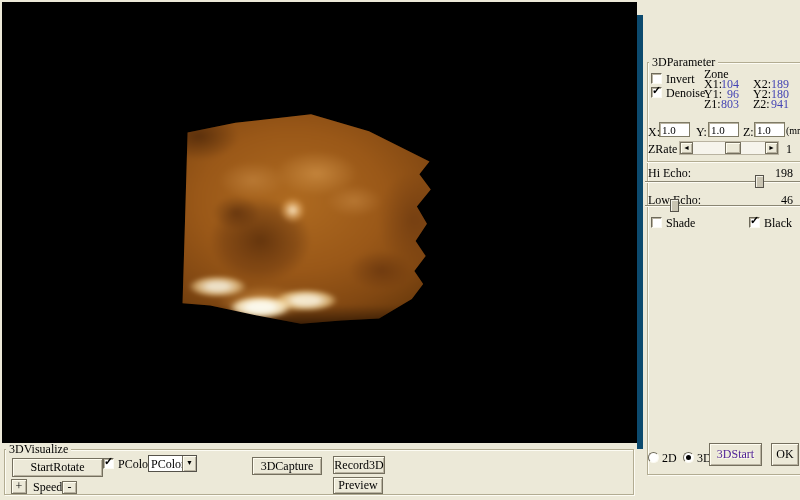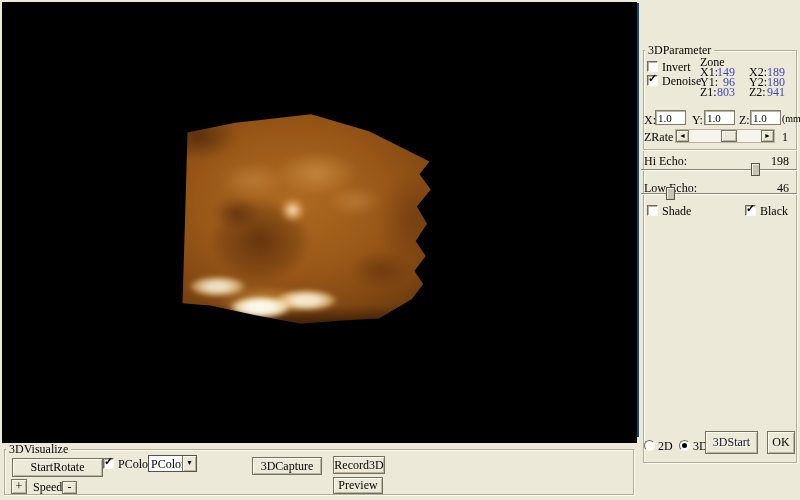--- a/index.html
+++ b/index.html
@@ -28,34 +28,34 @@
       radial-gradient(ellipse 35px 20px at 68% 42%, rgba(215,155,85,.4), transparent 80%),
       radial-gradient(ellipse 60px 50px at 33% 59%, rgba(70,32,6,.65), rgba(90,45,12,.35) 60%, transparent 85%),
       radial-gradient(ellipse 28px 20px at 24% 47%, rgba(75,35,8,.6), transparent 85%),
       radial-gradient(ellipse 45px 60px at 90% 50%, rgba(95,48,14,.5), transparent 80%),
       radial-gradient(ellipse 40px 25px at 78% 72%, rgba(85,40,10,.5), transparent 80%),
       radial-gradient(ellipse 50px 30px at 10% 14%, rgba(60,28,6,.6), transparent 80%),
       linear-gradient(to bottom, rgba(0,0,0,0) 87%, rgba(25,10,0,.9) 99%),
       radial-gradient(ellipse 70% 60% at 45% 42%, #ae6a20 0%, #9a5818 50%, #824812 80%, #6a3a0c 100%); }
 
   
-  .right-panel { position:absolute; left:637px; top:3px; width:163px; height:434px;
-    background:#ece9d8; border-left:2px solid #0c4a6e; }
+  .right-panel { position:absolute; left:637px; top:15px; width:163px; height:434px;
+    background:#ece9d8; border-left:6px solid #0c4a6e; }
   .bottom-panel { position:absolute; left:0; top:443px; width:637px; height:57px; background:#ece9d8;padding-left:16px; }
 
   .groupbox { position:absolute; border:1px solid #b2ac92;
     box-shadow:inset 1px 1px 0 #fdfcf4, 1px 1px 0 #fdfcf4; }
   .grouplabel { position:absolute; background:#ece9d8; padding:0 3px; line-height:12px; }
 
   
   .btn { position:absolute; background:#ece9d8; border:1px solid #746f5e;
     box-shadow:inset 1px 1px 0 #fffdf0, inset -1px -1px 0 #b9b3a1;
     display:flex; align-items:center; justify-content:center;
     font-family:inherit; font-size:12px; cursor:default; }
-  .btn.disabled { color:#0f172a; text-shadow:1px 1px 0 #fffdf0; }
+  .btn.disabled { color:#4c1d95; text-shadow:1px 1px 0 #fffdf0; }
   .checkbox { position:absolute; width:11px; height:11px; background:#fff;
     border:1px solid; border-color:#6e6a5a #fbfaf2 #fbfaf2 #6e6a5a;
     box-shadow:inset 1px 1px 0 #b9b3a1; }
   .checkbox .check { position:absolute; left:0px; top:-3px; font-size:11px; font-weight:bold; line-height:11px; }
   .radio { position:absolute; width:11px; height:11px; background:#fff; border-radius:50%;
     border:1px solid; border-color:#6e6a5a #fbfaf2 #fbfaf2 #6e6a5a; }
   .radio .dot { position:absolute; left:2px; top:2px; width:5px; height:5px; border-radius:50%; background:#000; }
   .label { position:absolute; white-space:nowrap; }
   .value-blue { position:absolute; color:#4343b4; text-align:right; }
   .field { position:absolute; height:15px; background:#fff; border:1px solid #7f7b66;
@@ -100,21 +100,21 @@
 
     <div class="checkbox" style="left:8px; top:58px;"></div>
     <div class="label" style="left:23px; top:57px;">Invert</div>
     <div class="checkbox" style="left:8px; top:72px;">
       <span class="check">✓</span>
     </div>
     <div class="label" style="left:23px; top:71px;">Denoise</div>
 
     <div class="label" style="left:61px; top:52px;">Zone</div>
     <div class="label" style="left:61px; top:62px;">X1:</div>
-    <div class="value-blue" style="left:76px; top:62px; width:20px;">149</div>
+    <div class="value-blue" style="left:76px; top:62px; width:20px;">104</div>
     <div class="label" style="left:110px; top:62px;">X2:</div>
     <div class="value-blue" style="left:126px; top:62px; width:20px;">189</div>
     <div class="label" style="left:61px; top:72px;">Y1:</div>
     <div class="value-blue" style="left:76px; top:72px; width:20px;">96</div>
     <div class="label" style="left:110px; top:72px;">Y2:</div>
     <div class="value-blue" style="left:126px; top:72px; width:20px;">180</div>
     <div class="label" style="left:61px; top:82px;">Z1:</div>
     <div class="value-blue" style="left:76px; top:82px; width:20px;">803</div>
     <div class="label" style="left:110px; top:82px;">Z2:</div>
     <div class="value-blue" style="left:126px; top:82px; width:20px;">941</div>

